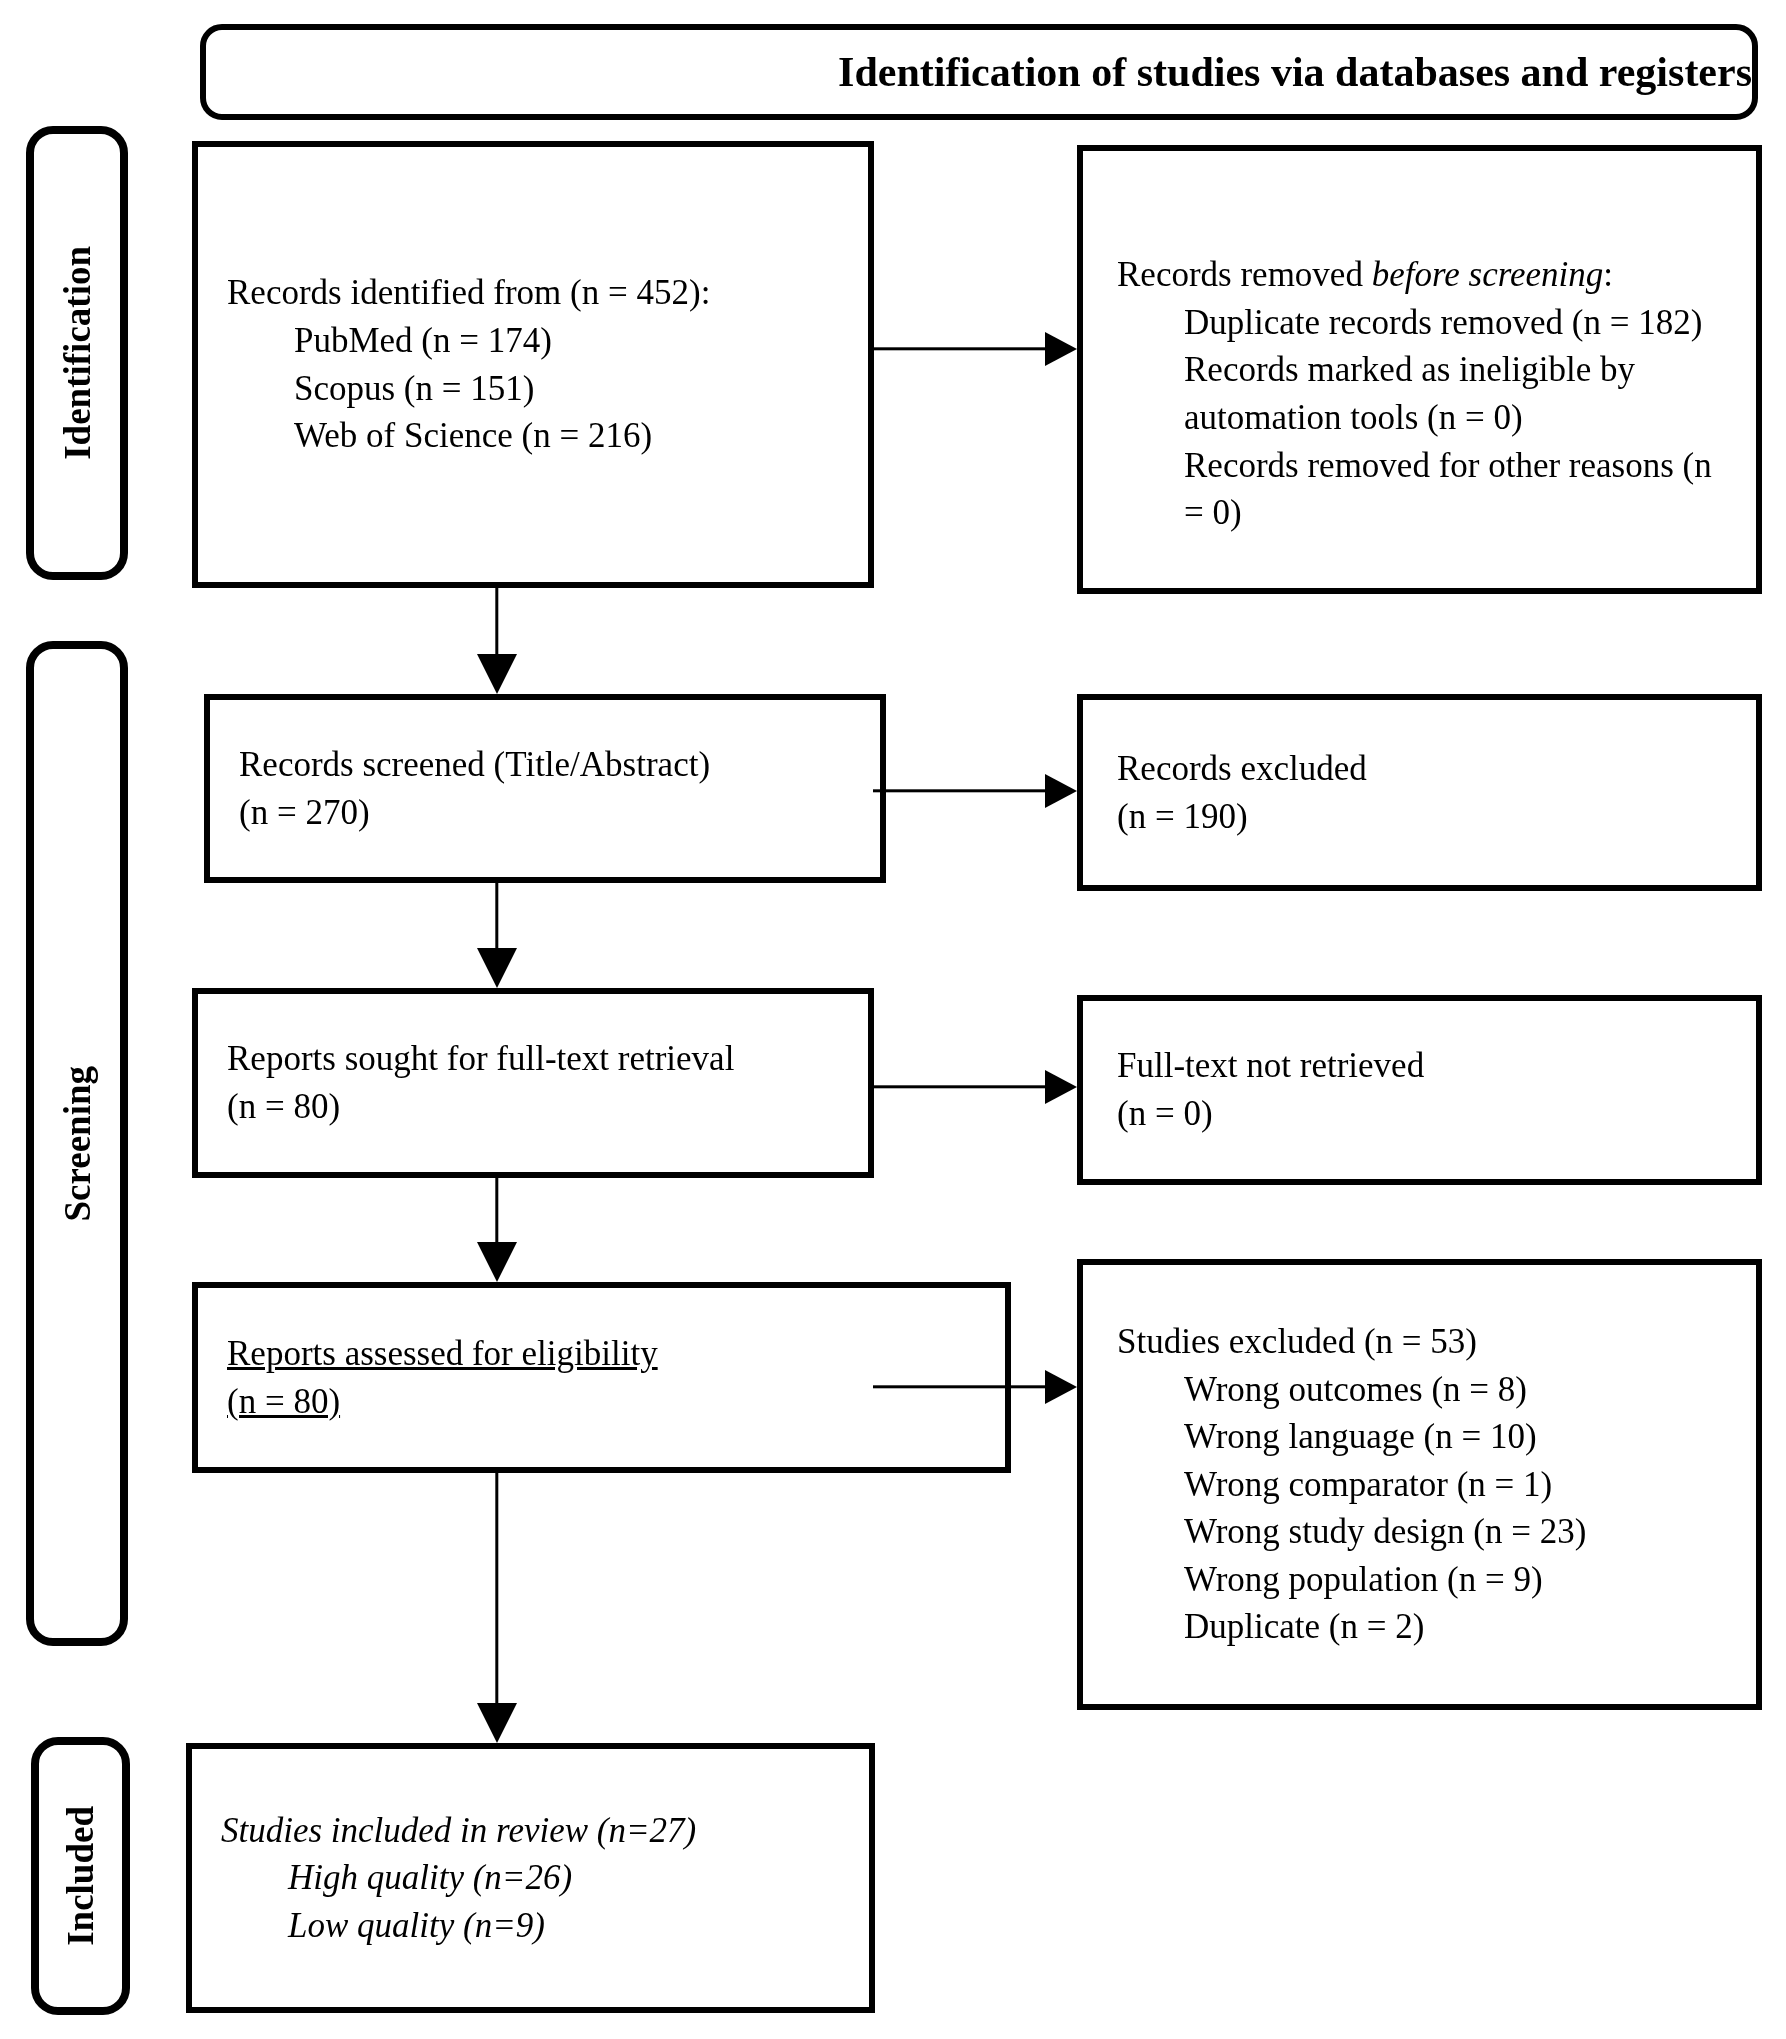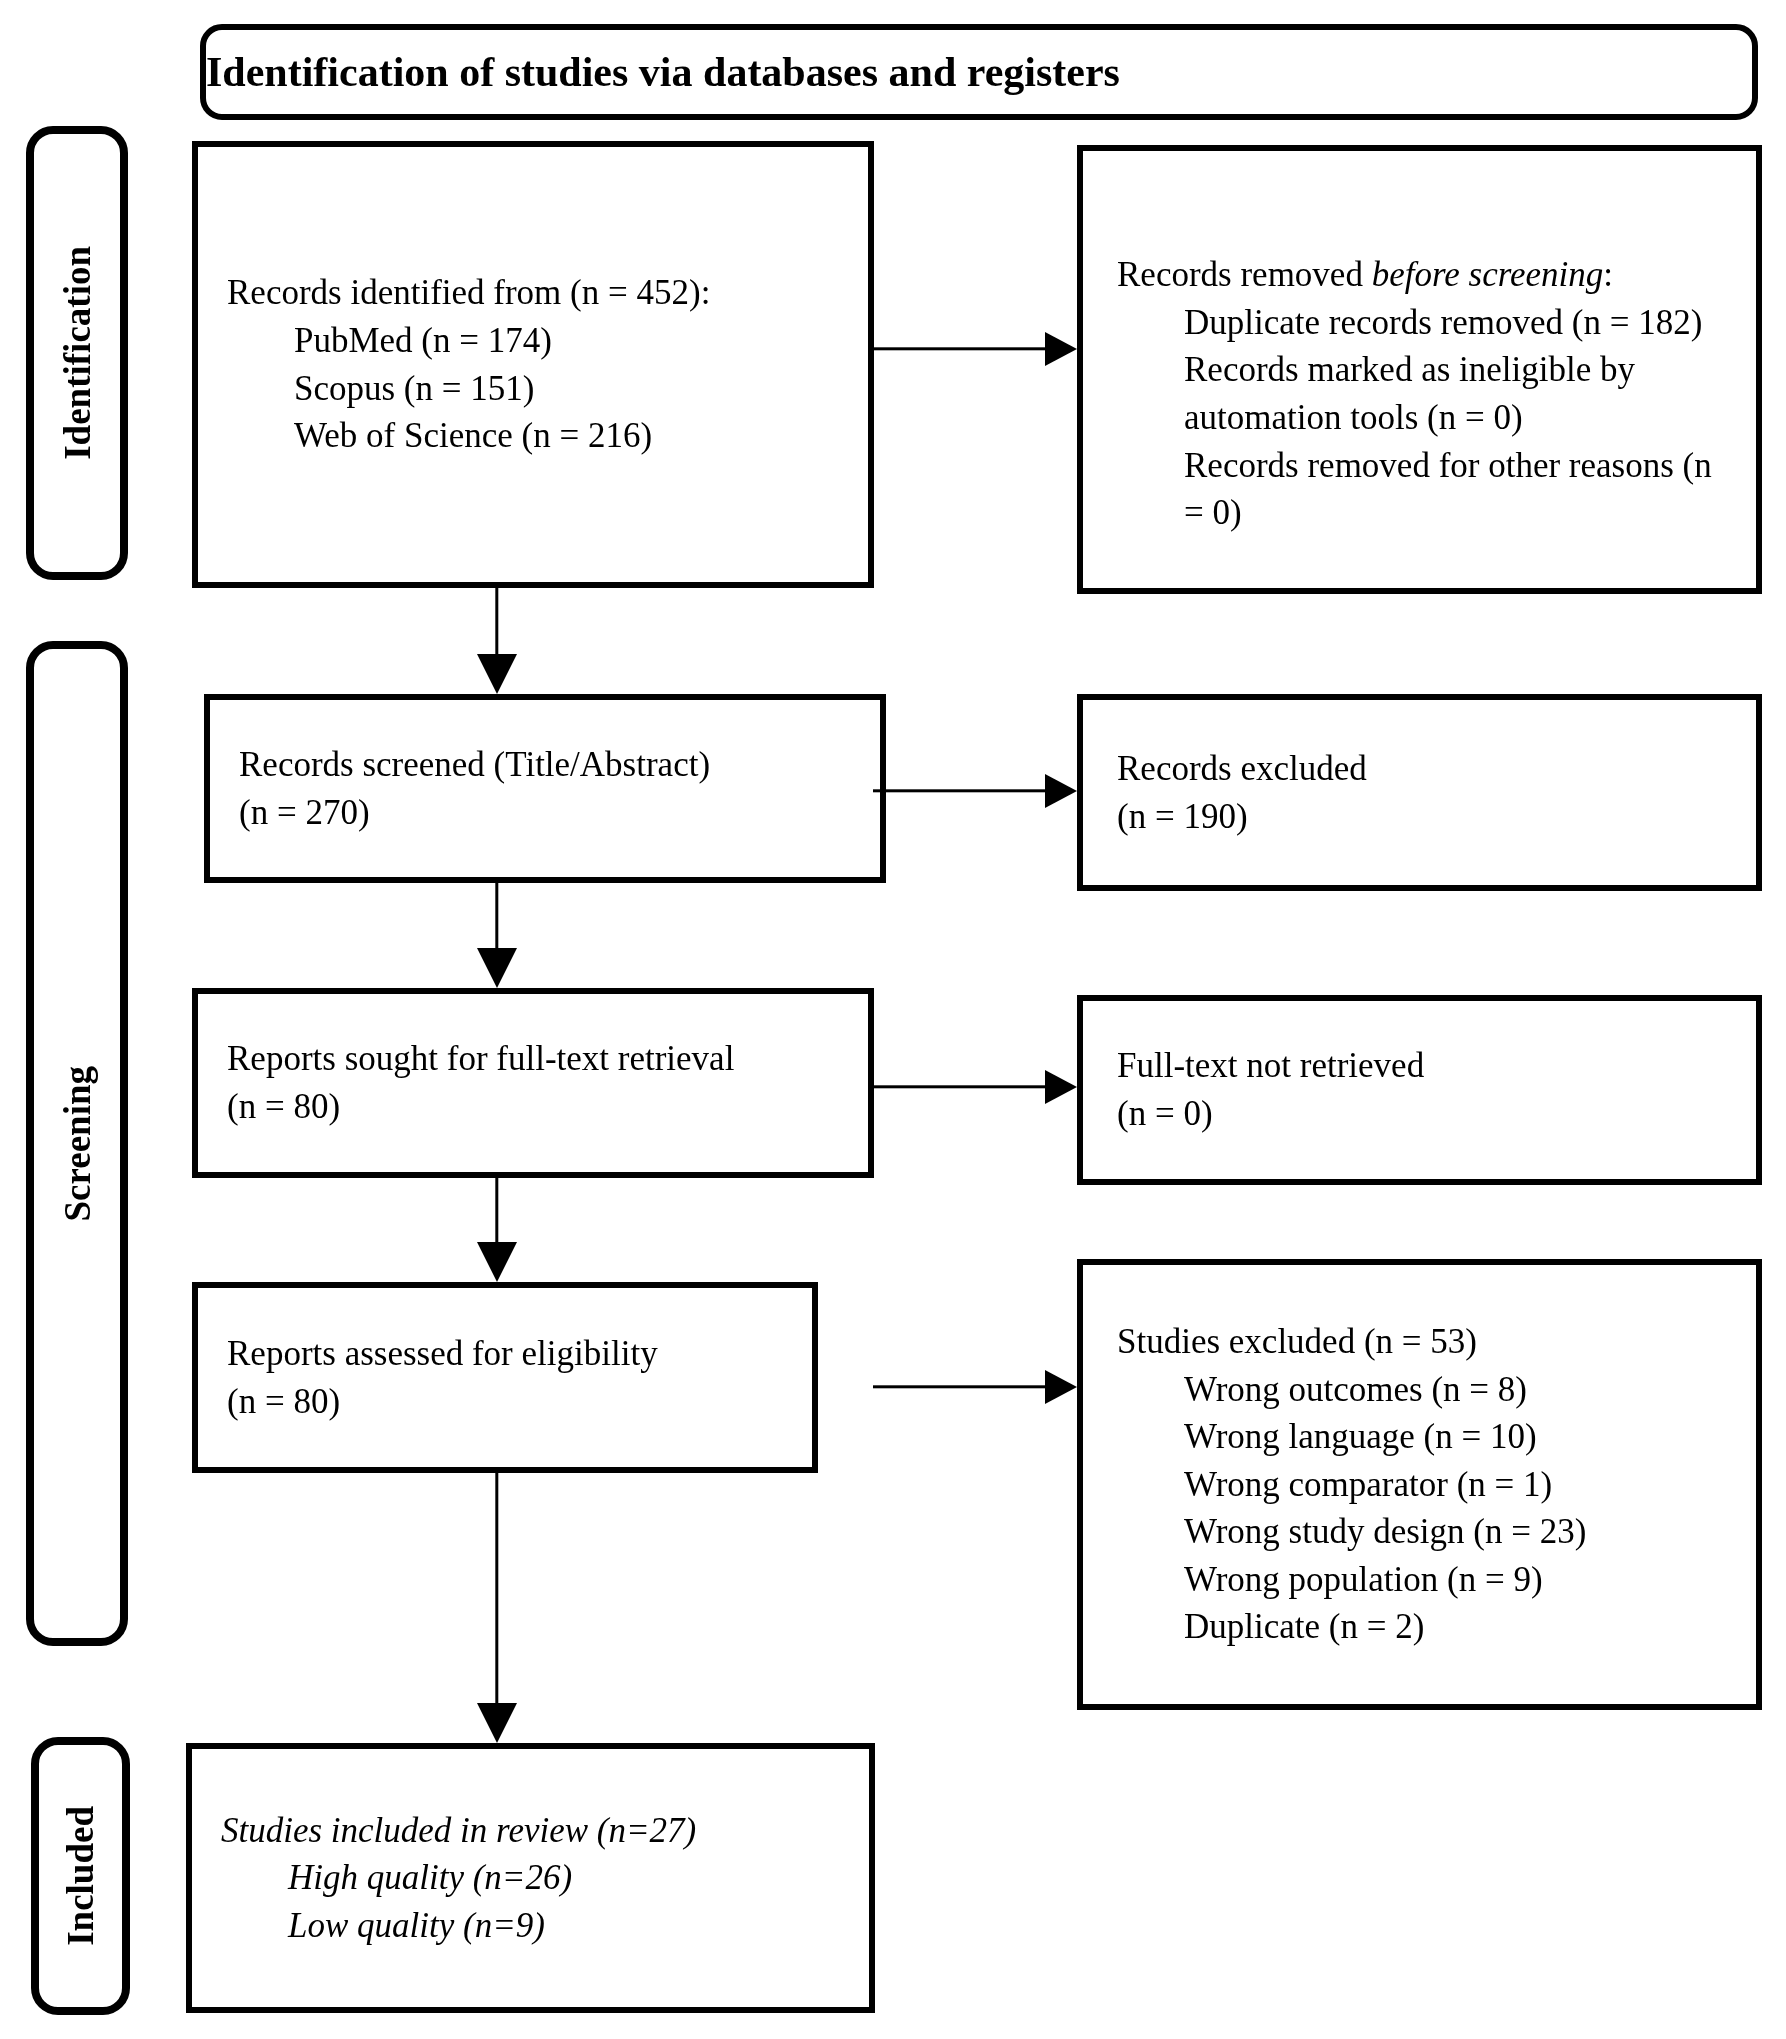--- a/index.html
+++ b/index.html
@@ -32,21 +32,21 @@
   .box.pad-right { padding-left: 34px; padding-right: 18.6px; }
   .lower { margin-top: 49px; }
   .title-box {
     position: absolute;
     box-sizing: border-box;
     border: 6.7px solid #000000;
     border-radius: 22px;
     background: #ffffff;
     display: flex;
     align-items: center;
-    justify-content: flex-start;
+    justify-content: flex-end;
     font-weight: bold;
     font-size: 42px;
   }
   .stage {
     position: absolute;
     box-sizing: border-box;
     border: 8.4px solid #000000;
     border-radius: 27px;
     background: #ffffff;
     display: flex;
@@ -146,21 +146,21 @@
 
   <div class="box" style="left:192px; top:988px; width:682px; height:190px;">
     <div>Reports sought for full-text retrieval</div>
     <div>(n = 80)</div>
   </div>
   <div class="box pad-right" style="left:1077px; top:995px; width:685px; height:190px;">
     <div>Full-text not retrieved</div>
     <div>(n = 0)</div>
   </div>
 
-  <div class="box" style="left:192px; top:1282px; width:626px; height:191px;">
+  <div class="box" style="left:192px; top:1282px; width:819px; height:191px;text-decoration:underline;">
     <div>Reports assessed for eligibility</div>
     <div>(n = 80)</div>
   </div>
   <div class="box pad-right" style="left:1077px; top:1259px; width:685px; height:451px;">
     <div>Studies excluded (n = 53)</div>
     <div class="indent">Wrong outcomes (n = 8)</div>
     <div class="indent">Wrong language (n = 10)</div>
     <div class="indent">Wrong comparator (n = 1)</div>
     <div class="indent">Wrong study design (n = 23)</div>
     <div class="indent">Wrong population (n = 9)</div>

